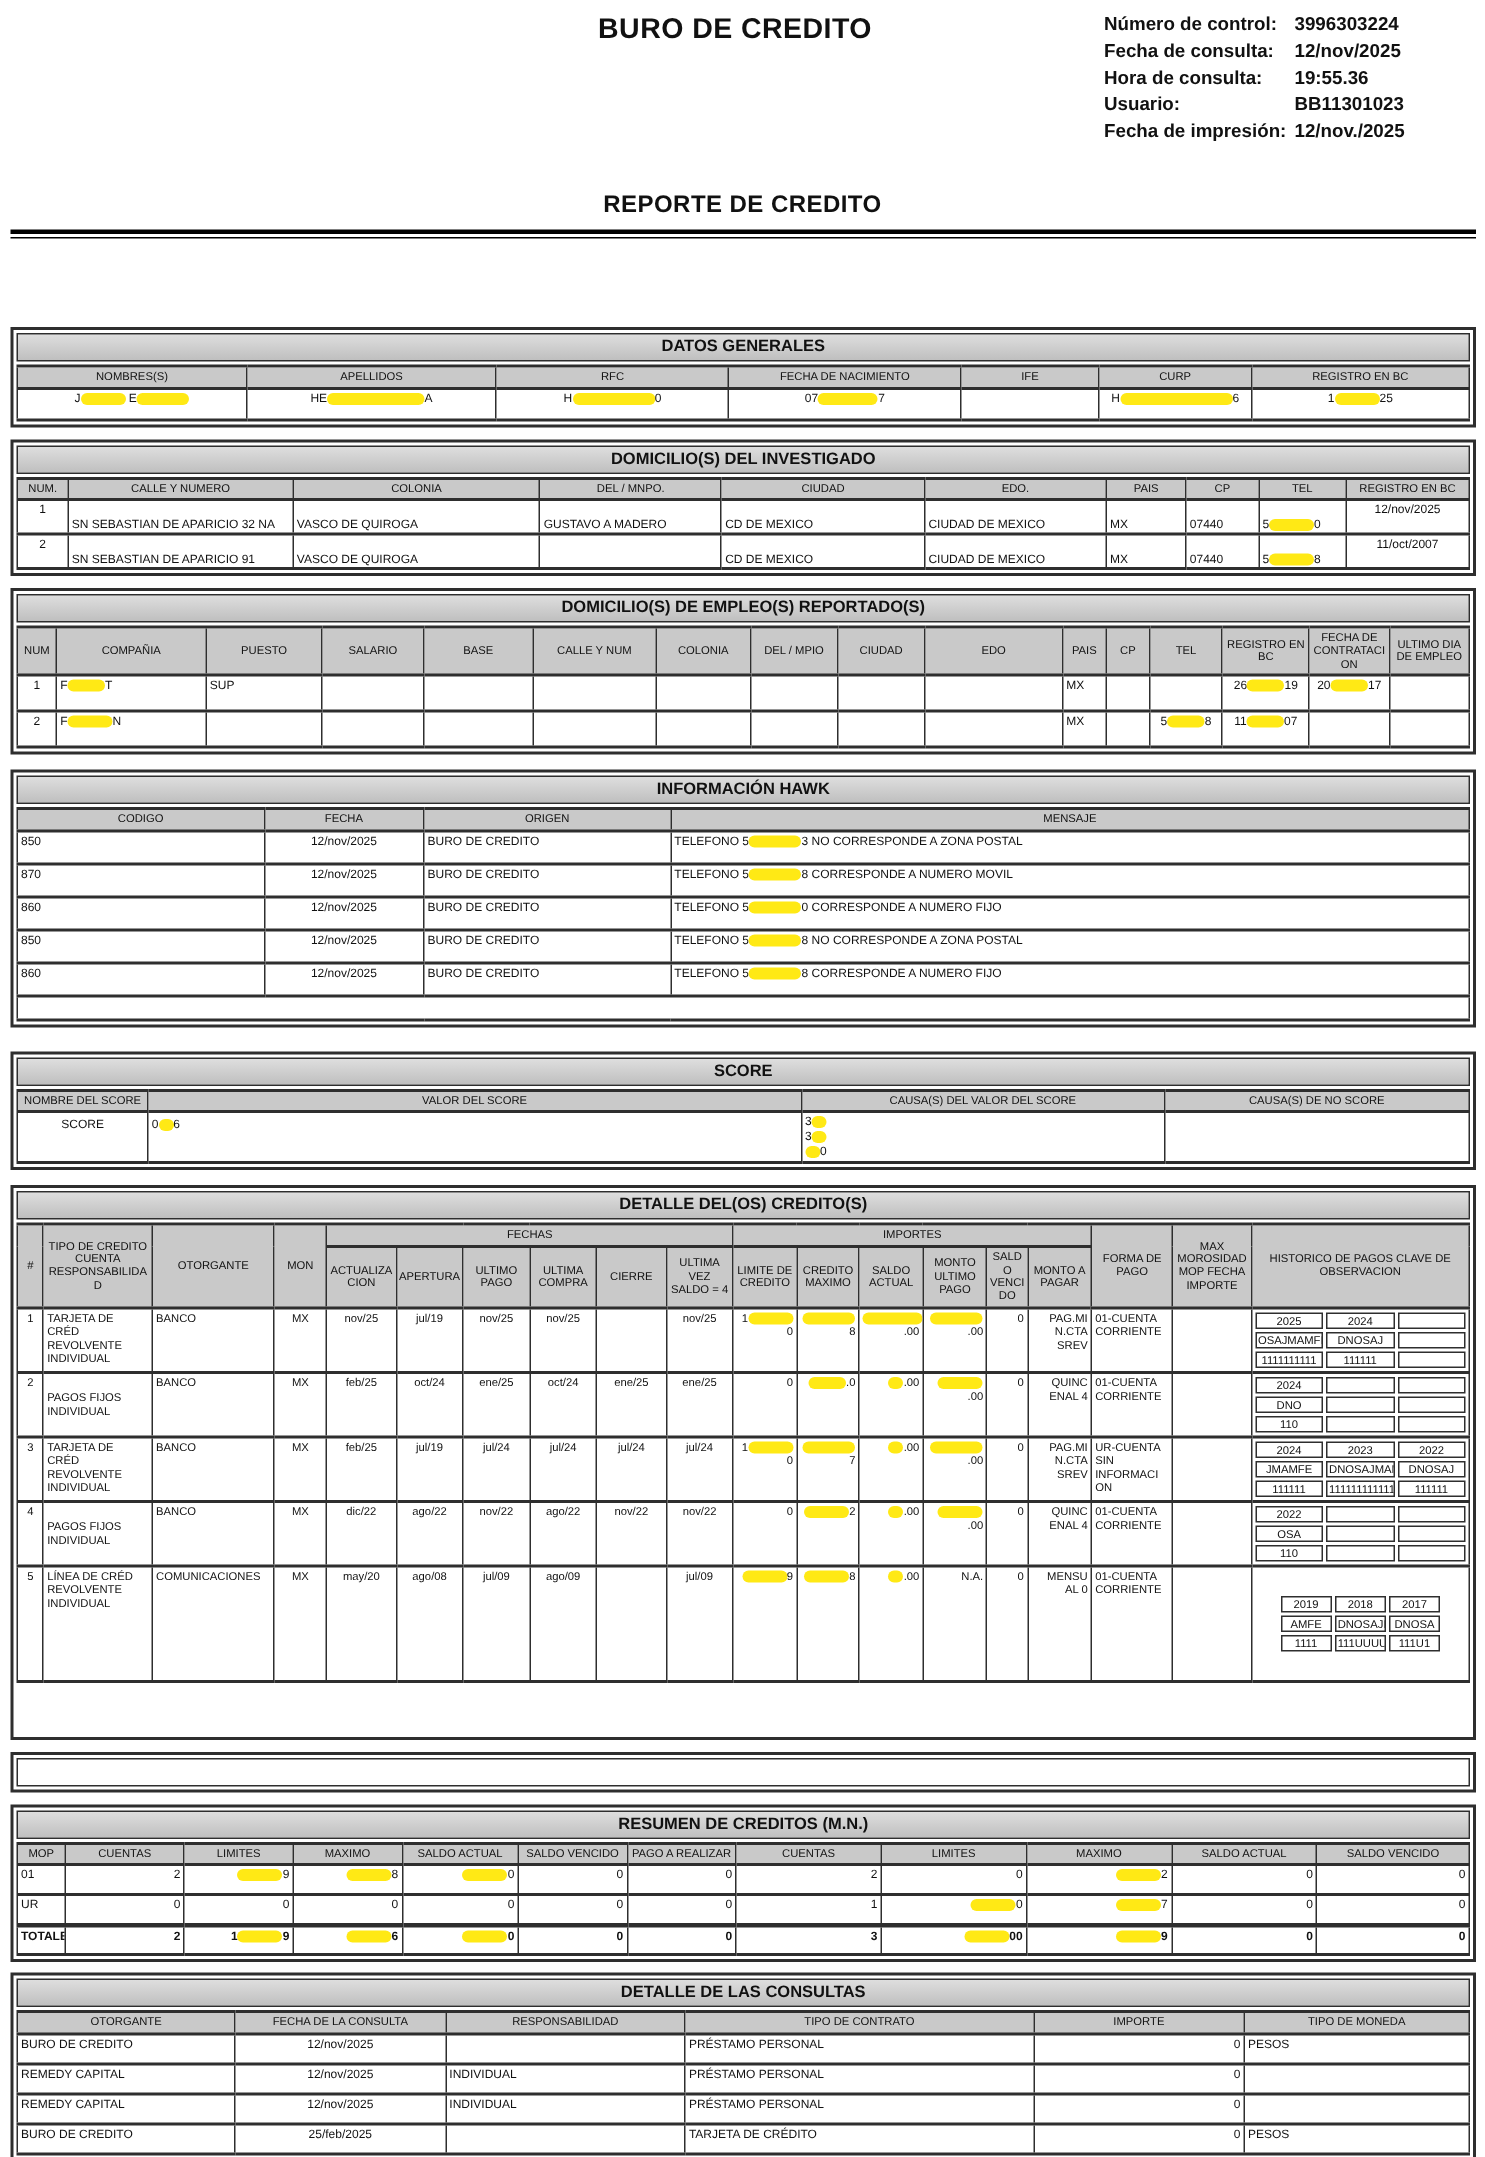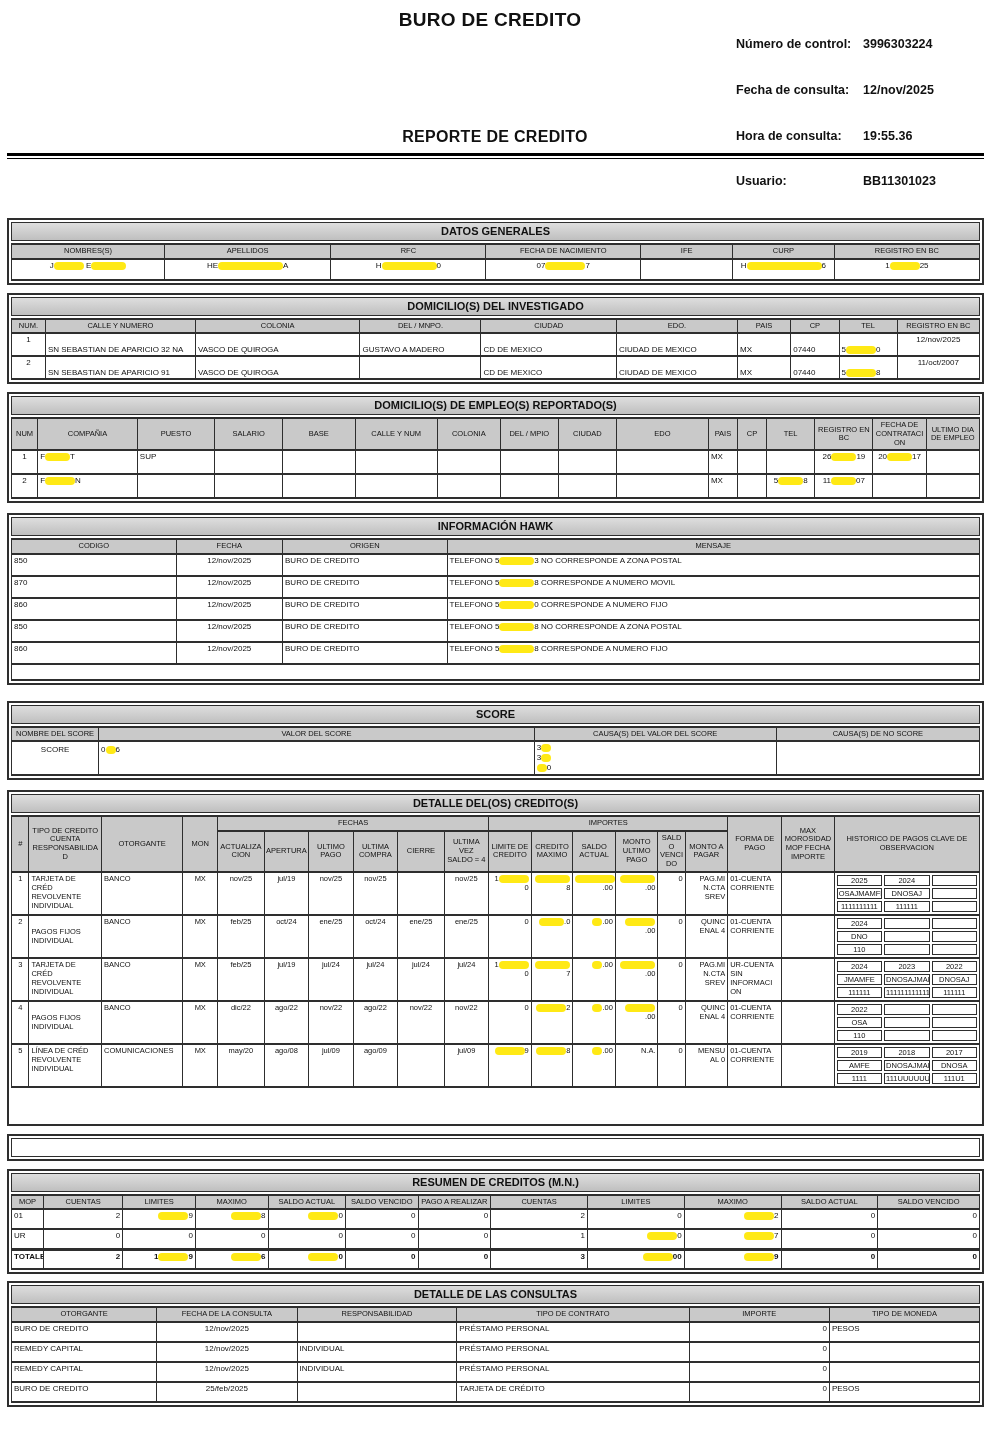--- a/index.html
+++ b/index.html
@@ -2,21 +2,21 @@
 <html><head>
 <meta charset="utf-8">
 <style>
   html,body{margin:0;padding:0;background:#fff;}
   .page{position:relative;width:990px;height:1438px;background:#fff;overflow:hidden;
         font-family:"Liberation Sans",sans-serif;color:#111;}
   
   .brand{position:absolute;top:10px;left:250px;width:480px;text-align:center;}
   .brand-line{font-size:19px;font-weight:bold;letter-spacing:.3px;line-height:1.0;margin-bottom:11px;}
   .info{position:absolute;top:8px;left:736px;width:252px;font-size:12.5px;font-weight:bold;line-height:1.42;}
-  .info-row{white-space:nowrap;margin-top:28px;}
+  .info-row{white-space:nowrap;}
   .info .lbl{display:inline-block;width:127px;}
   .report-title{position:absolute;top:128px;left:0;width:990px;text-align:center;font-size:16px;font-weight:bold;letter-spacing:.3px;}
   .thick-rule{position:absolute;top:153px;left:7px;width:977px;height:2px;border-top:3px solid #000;border-bottom:1px solid #000;}
   
   .content{position:absolute;top:162px;left:7px;width:977px;}
   .sec{border:2px solid #2e2e2e;background:#fff;padding:2px;box-sizing:border-box;}
   .bar{border:1px solid #2e2e2e;background:linear-gradient(#dedede,#bfbfbf);text-align:center;
        font-weight:bold;font-size:11px;padding:2px 0 3px;margin-bottom:2px;}
   table.grid{width:100%;border-collapse:collapse;table-layout:fixed;}
   .grid th{background:#c9c9c9;border:1px solid #2e2e2e;border-bottom:2px solid #2e2e2e;border-top:2px solid #2e2e2e;
@@ -535,21 +535,21 @@
               <td class="ta-c"></td>
               <td class="ta-c">jul/09</td>
           <td class="ta-r"><span class="red" style="width:30px"></span>9</td>
               <td class="ta-r"><span class="red" style="width:30px"></span>8</td>
               <td class="ta-r"><span class="red" style="width:10px"></span>.00</td>
               <td class="ta-r">N.A.</td>
               <td class="ta-r">0</td>
               <td class="ap-cell">MENSU AL 0</td>
           <td>01-CUENTA CORRIENTE</td>
               <td></td>
-          <td style="padding:0;">
+          <td style="padding:17px;">
             <table class="hist">
               <tbody>
                     <tr>
                       <td>2019</td>
                       <td>2018</td>
                       <td>2017</td>
                     </tr>
               <tr>
                       <td>AMFE</td>
                       <td>DNOSAJMAMFE</td>

